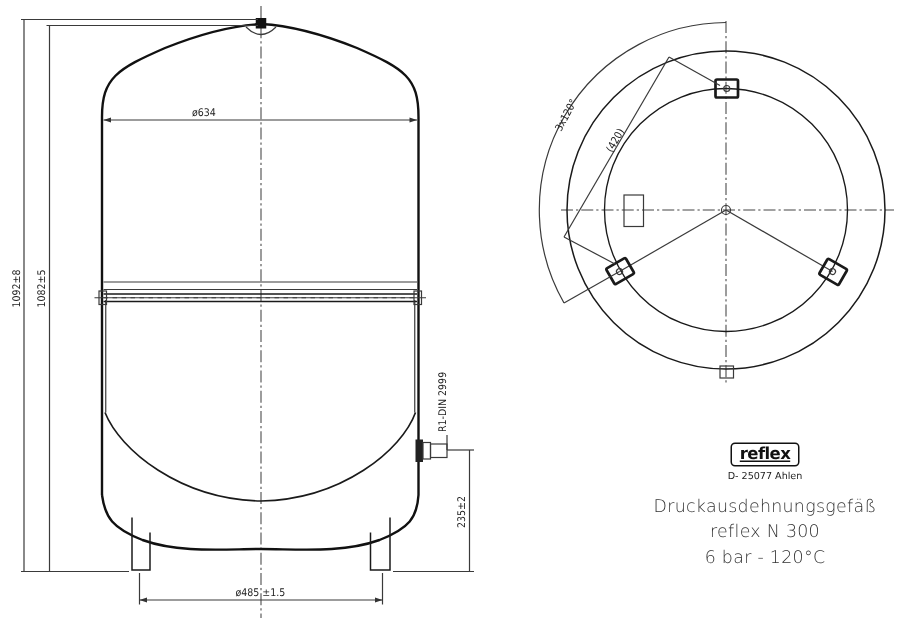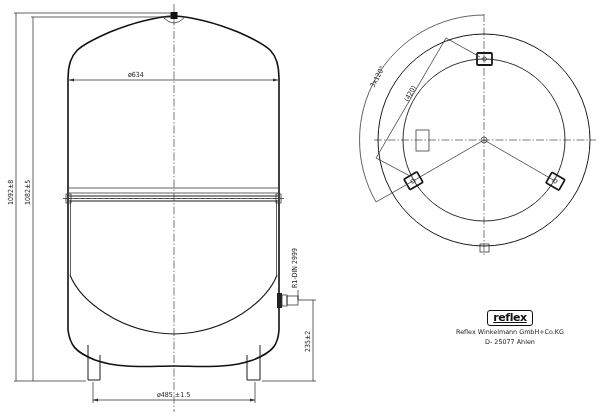--- a/index.html
+++ b/index.html
@@ -4,21 +4,21 @@
   <style>
     html, body { margin: 0; padding: 0; background: #ffffff; }
     body { width: 600px; height: 417px; overflow: hidden; position: relative; font-family: "DejaVu Sans", sans-serif; }
     svg { position: absolute; left: 0; top: 0; }
     .ln { stroke: #1a1a1a; fill: none; }
     .thin { stroke: #3a3a3a; stroke-width: 0.8; fill: none; }
     .thick { stroke: #111; stroke-width: 1.6; fill: none; }
     .center { stroke: #444; stroke-width: 0.7; stroke-dasharray: 8 2 1.5 2; fill: none; }
     .dimtxt { font-family: "DejaVu Sans Condensed", "DejaVu Sans", sans-serif; font-size: 7px; fill: #222; }
     .info { position: absolute; left: 420px; top: 285px; width: 180px; text-align: center; color: #333; }
-    .logo-box { display: inline-block; border: 1.6px solid #111; border-radius: 3px; padding: 0 5px; margin-top: 25px; font-family: "DejaVu Sans", sans-serif; font-weight: bold; font-size: 11px; letter-spacing: -0.4px; color: #111; line-height: 14px; text-decoration: underline; }
+    .logo-box { display: inline-block; border: 1.6px solid #111; border-radius: 3px; padding: 0 5px; margin-top: 10px; font-family: "DejaVu Sans", sans-serif; font-weight: bold; font-size: 11px; letter-spacing: -0.4px; color: #111; line-height: 14px; text-decoration: underline; }
     .company { font-family: "DejaVu Sans", sans-serif; font-size: 6.4px; color: #222; line-height: 8px; margin-top: 2px; }
     .title-lines { font-family: "DejaVu Sans", sans-serif; font-weight: 200; color: #333; font-size: 11.6px; line-height: 17px; margin-top: 8px; letter-spacing: 0.2px; }
   </style>
 </head>
 <body>
 
 <svg width="600" height="417" viewBox="0 0 600 417">
 
   <g>
 
@@ -136,15 +136,19 @@
     <g>
       <path class="thin" d="M484,15 A125,125 0 0 0 376,202"></path>
       <line class="thin" x1="376" y1="202" x2="413" y2="181"></line>
       <text class="dimtxt" transform="translate(374,88) rotate(-62)">3x120°</text>
     </g>
   </g>
 </svg>
 
 <div class="info">
   <div class="logo-box">reflex</div>
-  <div class="company">Reflex Winkelmann GmbH+Co.KG</div>
   <div class="company">D- 25077 Ahlen</div>
+  <div class="title-lines">
+    <div>Druckausdehnungsgefäß</div>
+    <div>reflex N 300</div>
+    <div>6 bar - 120°C</div>
+  </div>
 </div>
 
 </body></html>

